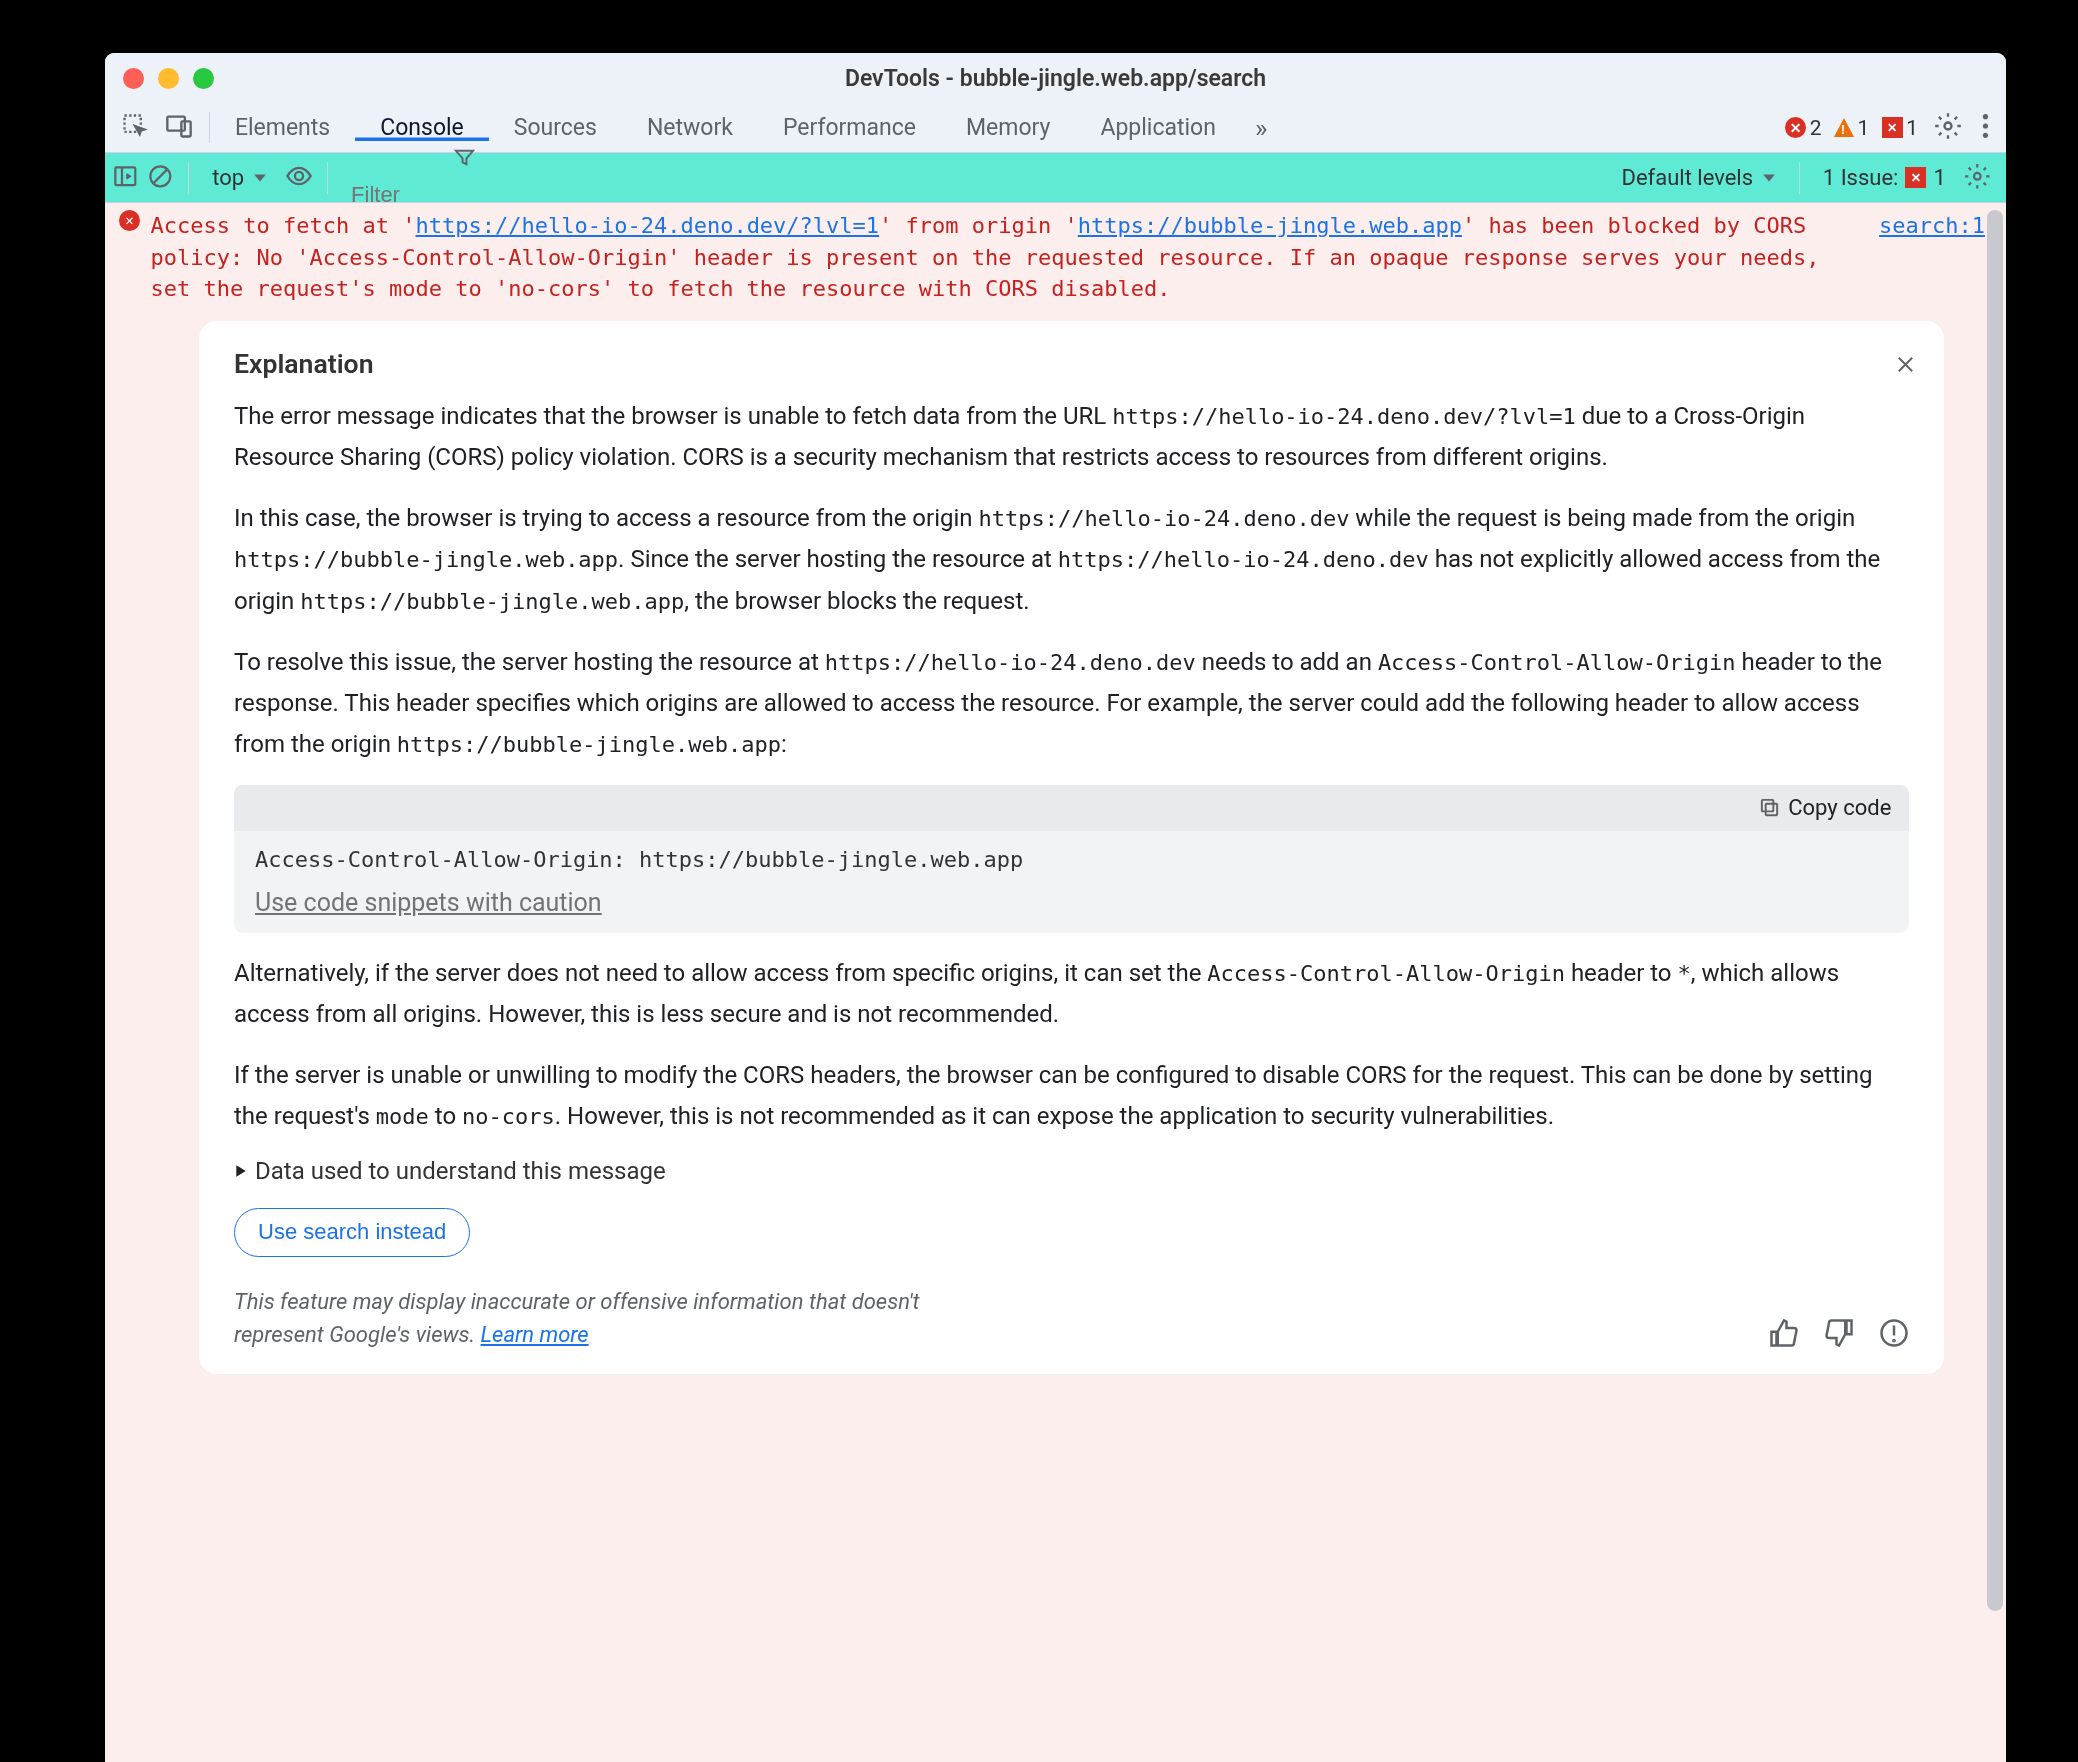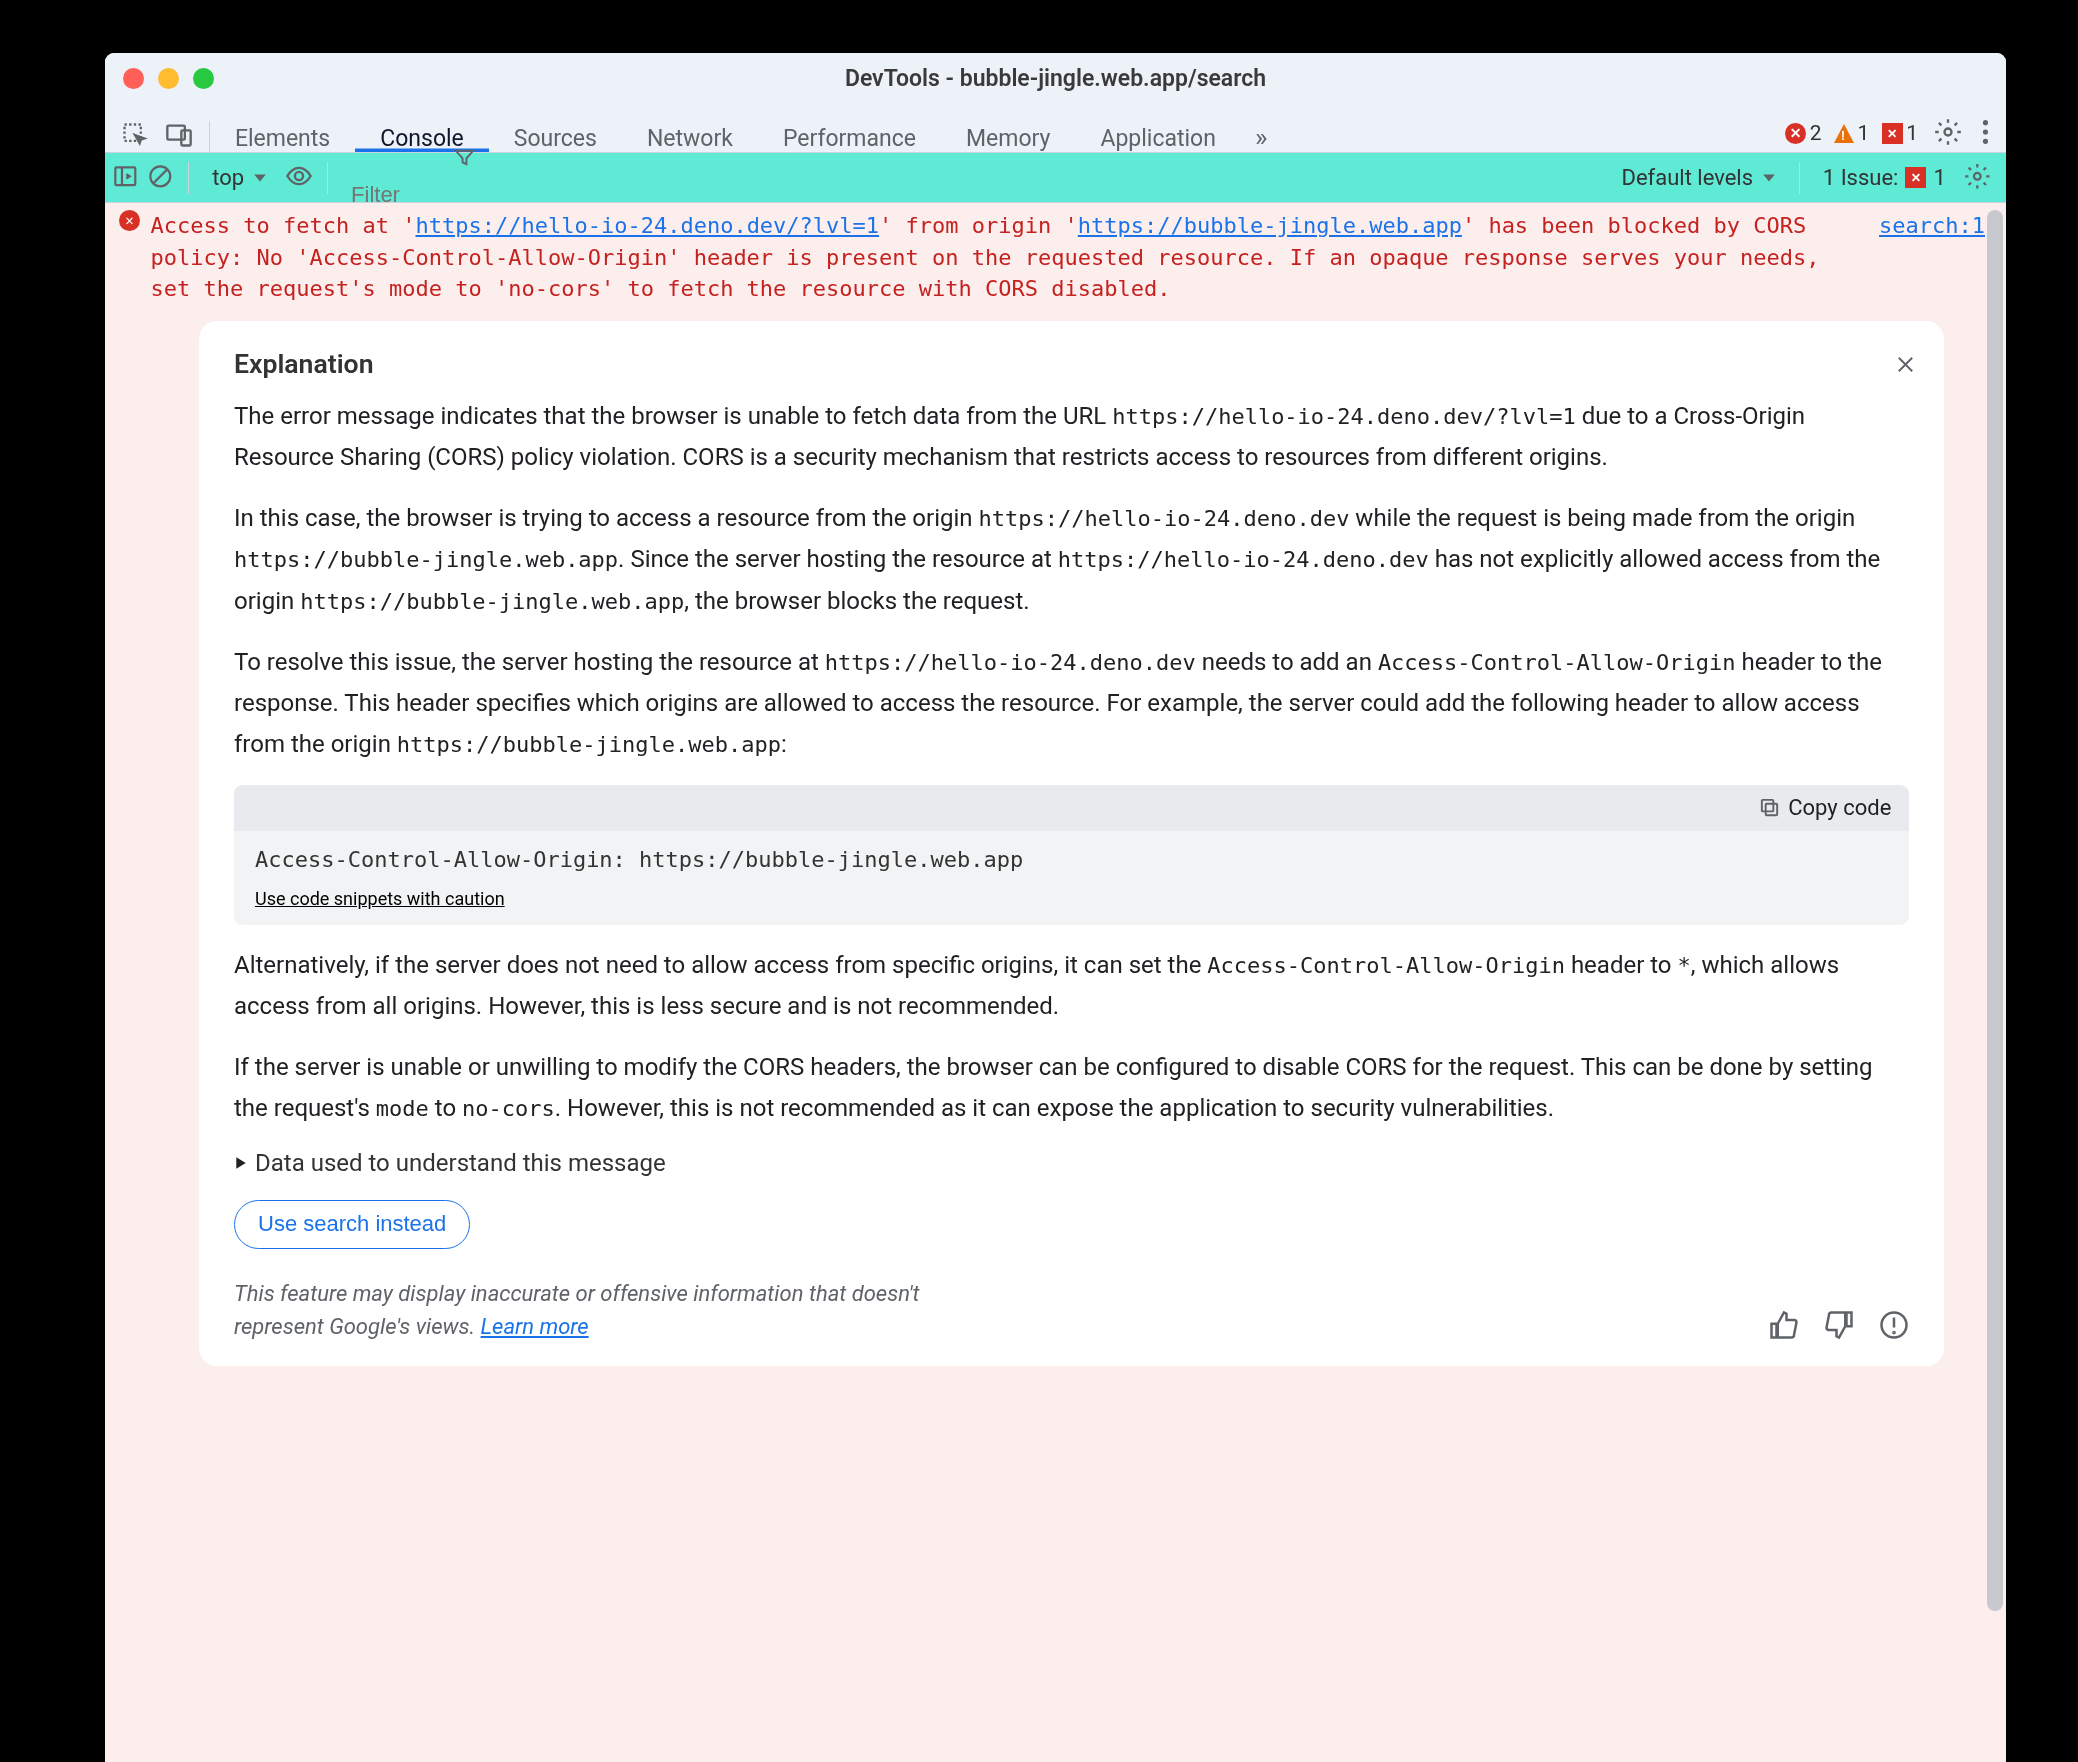--- a/index.html
+++ b/index.html
@@ -51,21 +51,21 @@
     font-weight: 600;
     color: #3a3a3a;
     pointer-events: none;
   }
   
   .main-tabs {
     height: 50px;
     background: #edf1f8;
     border-bottom: 0.9px solid #cdd3de;
     display: flex;
-    align-items: flex-end;
+    align-items: center;
     padding-left: 8.9px;
   }
   .tab-left-icons {
     display: flex; align-items: center; gap: 16px;
     padding: 0 16px 0 7px;
     border-right: 0.9px solid #cdd3de;
   }
   .svg-icon { fill: none; stroke: #5f6368; stroke-width: 2; }
   .tabs-row { display: flex; align-items: stretch; }
   .tab {
@@ -166,21 +166,21 @@
     display:flex; justify-content:flex-end; align-items:center;
     padding: 10.6px 17.7px;
     gap: 8.9px;
   }
   .copy-btn { font-size:22px; color:#202124; display:flex; align-items:center; gap:7px; cursor:pointer;}
   .code-content {
     padding: 16px 21px;
     font-family: ui-monospace, Menlo, Consolas, monospace;
     font-size: 22px;
   }
-  .caution-link { color:#000000; text-decoration:underline; padding:0 21px 16px; display:block; font-size:18px;}
+  .caution-link { color:#737373; text-decoration:underline; padding:0 21px 16px; display:block; font-size:25px;}
   .details-row { display:flex; align-items:center; gap:7px; font-size:24px; margin-bottom:23px; cursor:pointer;}
   .action-btn {
     border: 1.3px solid #1a73e8;
     color: #1a73e8;
     background: #fff;
     border-radius: 25px;
     padding: 10.6px 23px;
     font-size: 22px;
     cursor:pointer;
   }

